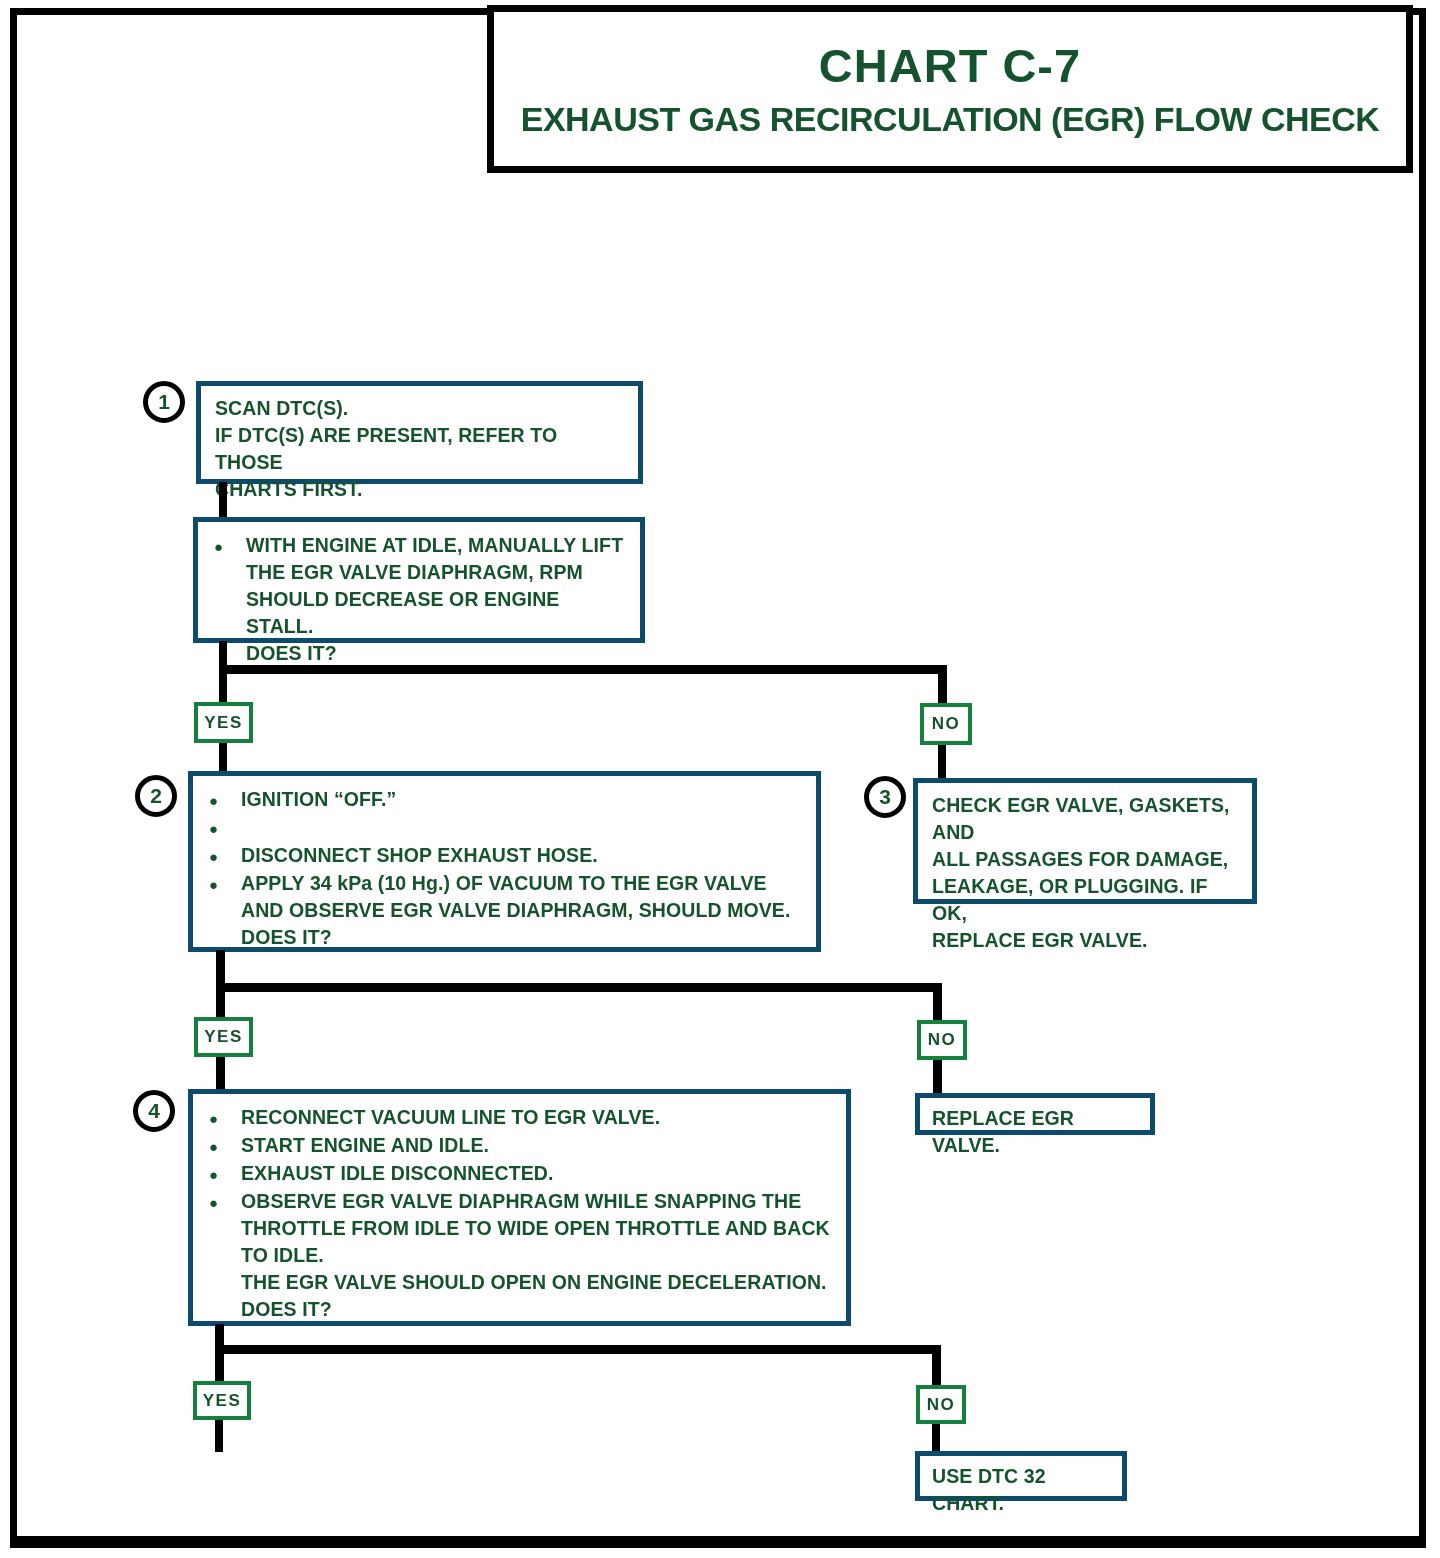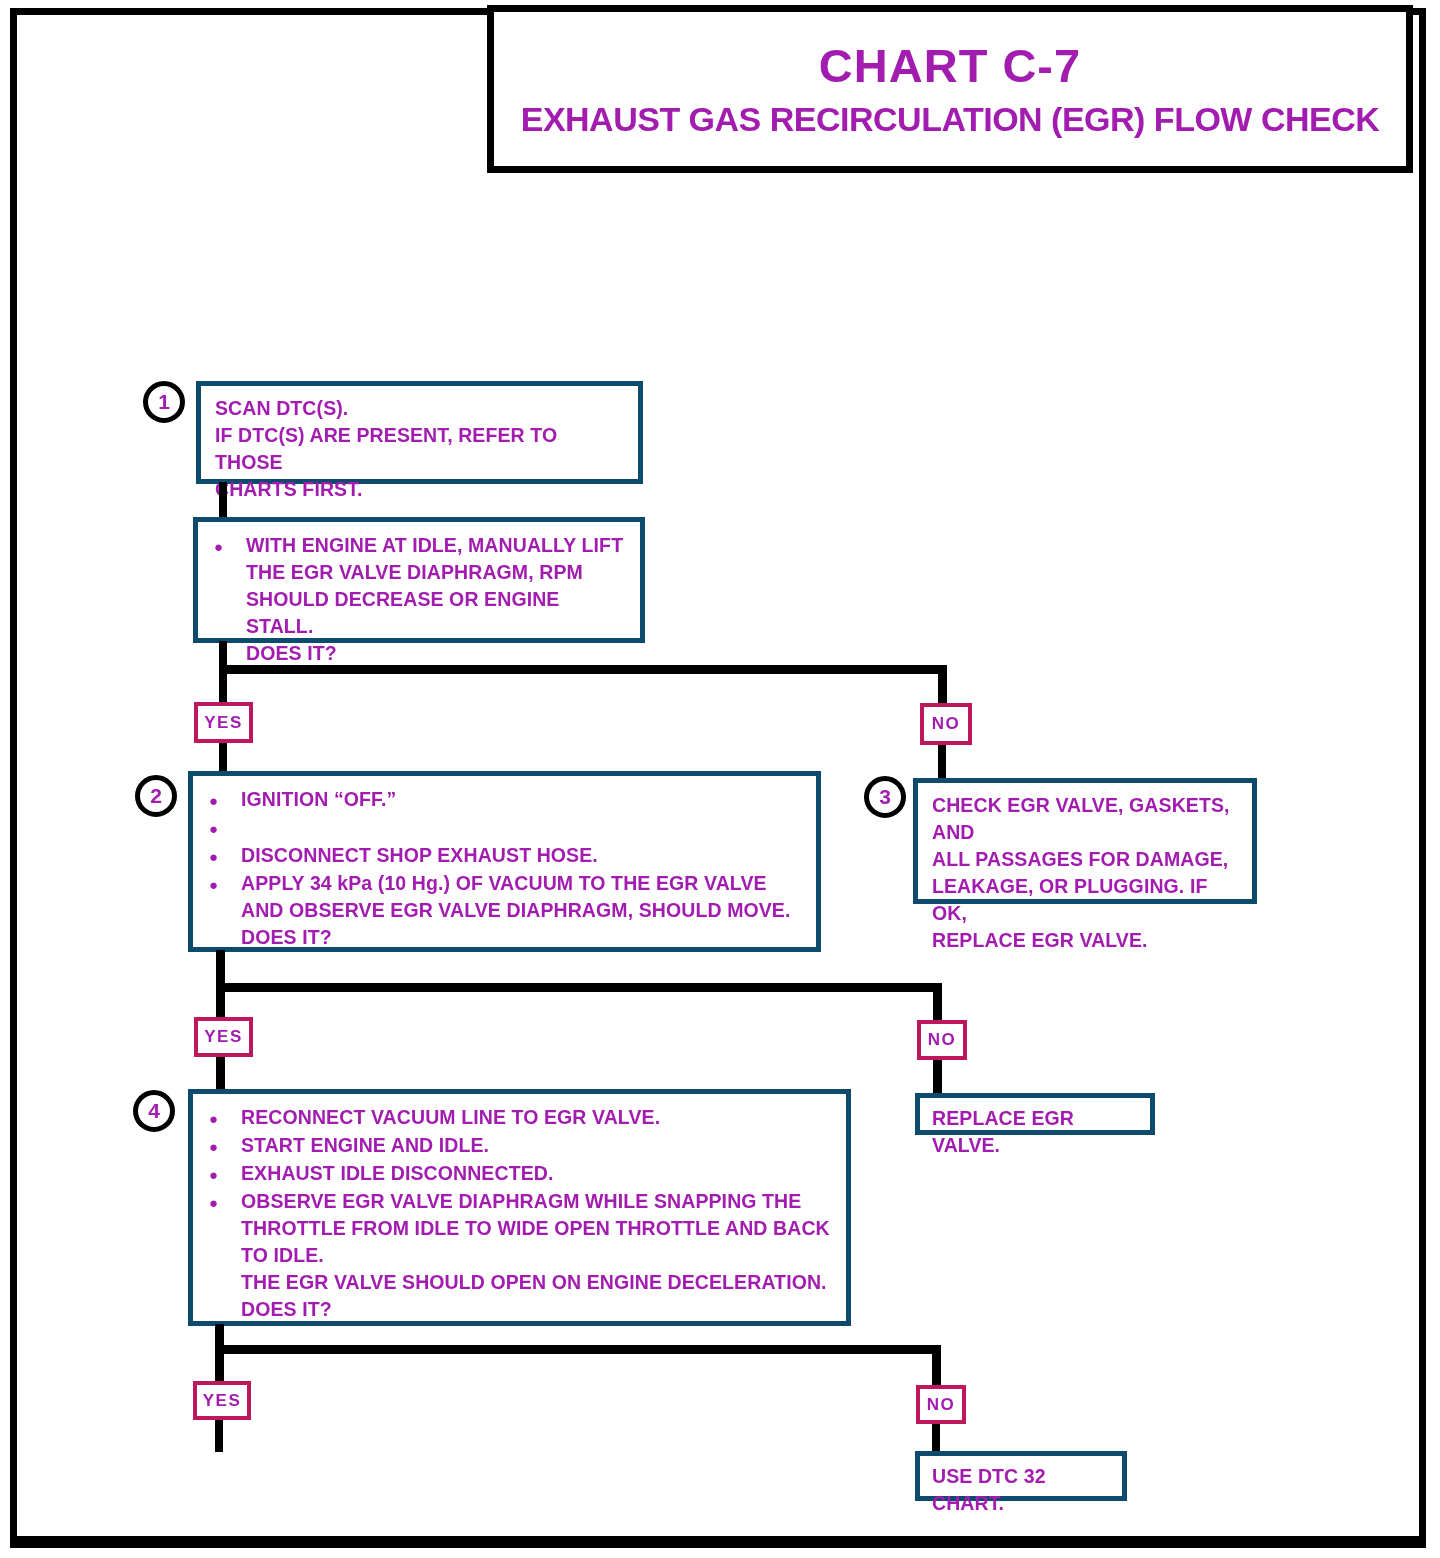--- a/index.html
+++ b/index.html
@@ -4,21 +4,21 @@
 <style>
   * { margin: 0; padding: 0; box-sizing: border-box; }
   html, body { background: #ffffff; }
   .page {
     position: relative;
     width: 1440px;
     height: 1558px;
     background: #ffffff;
     font-family: "Liberation Sans", "DejaVu Sans", sans-serif;
     font-weight: 700;
-    color: #a21caf;
+    color: #14532d;
     overflow: hidden;
   }
   .outer-frame {
     position: absolute;
     left: 10px; top: 8px;
     width: 1416px; height: 1540px;
     border: 7px solid #000;
     border-bottom-width: 12px;
     background: transparent;
   }
@@ -67,21 +67,21 @@
     position: absolute;
     width: 42px; height: 42px;
     border: 5px solid #000;
     border-radius: 50%;
     background: #ffffff;
     display: flex; align-items: center; justify-content: center;
     font-size: 21px;
   }
   .branch-label {
     position: absolute;
-    border: 4px solid #be185d;
+    border: 4px solid #15803d;
     background: #ffffff;
     display: flex; align-items: center; justify-content: center;
     font-size: 17px;
     letter-spacing: 1.5px;
   }
   .conn { position: absolute; background: #000000; }
   .small-node .plain-text { padding: 7px 10px 5px 12px; }
 </style>
 </head>
 <body>

